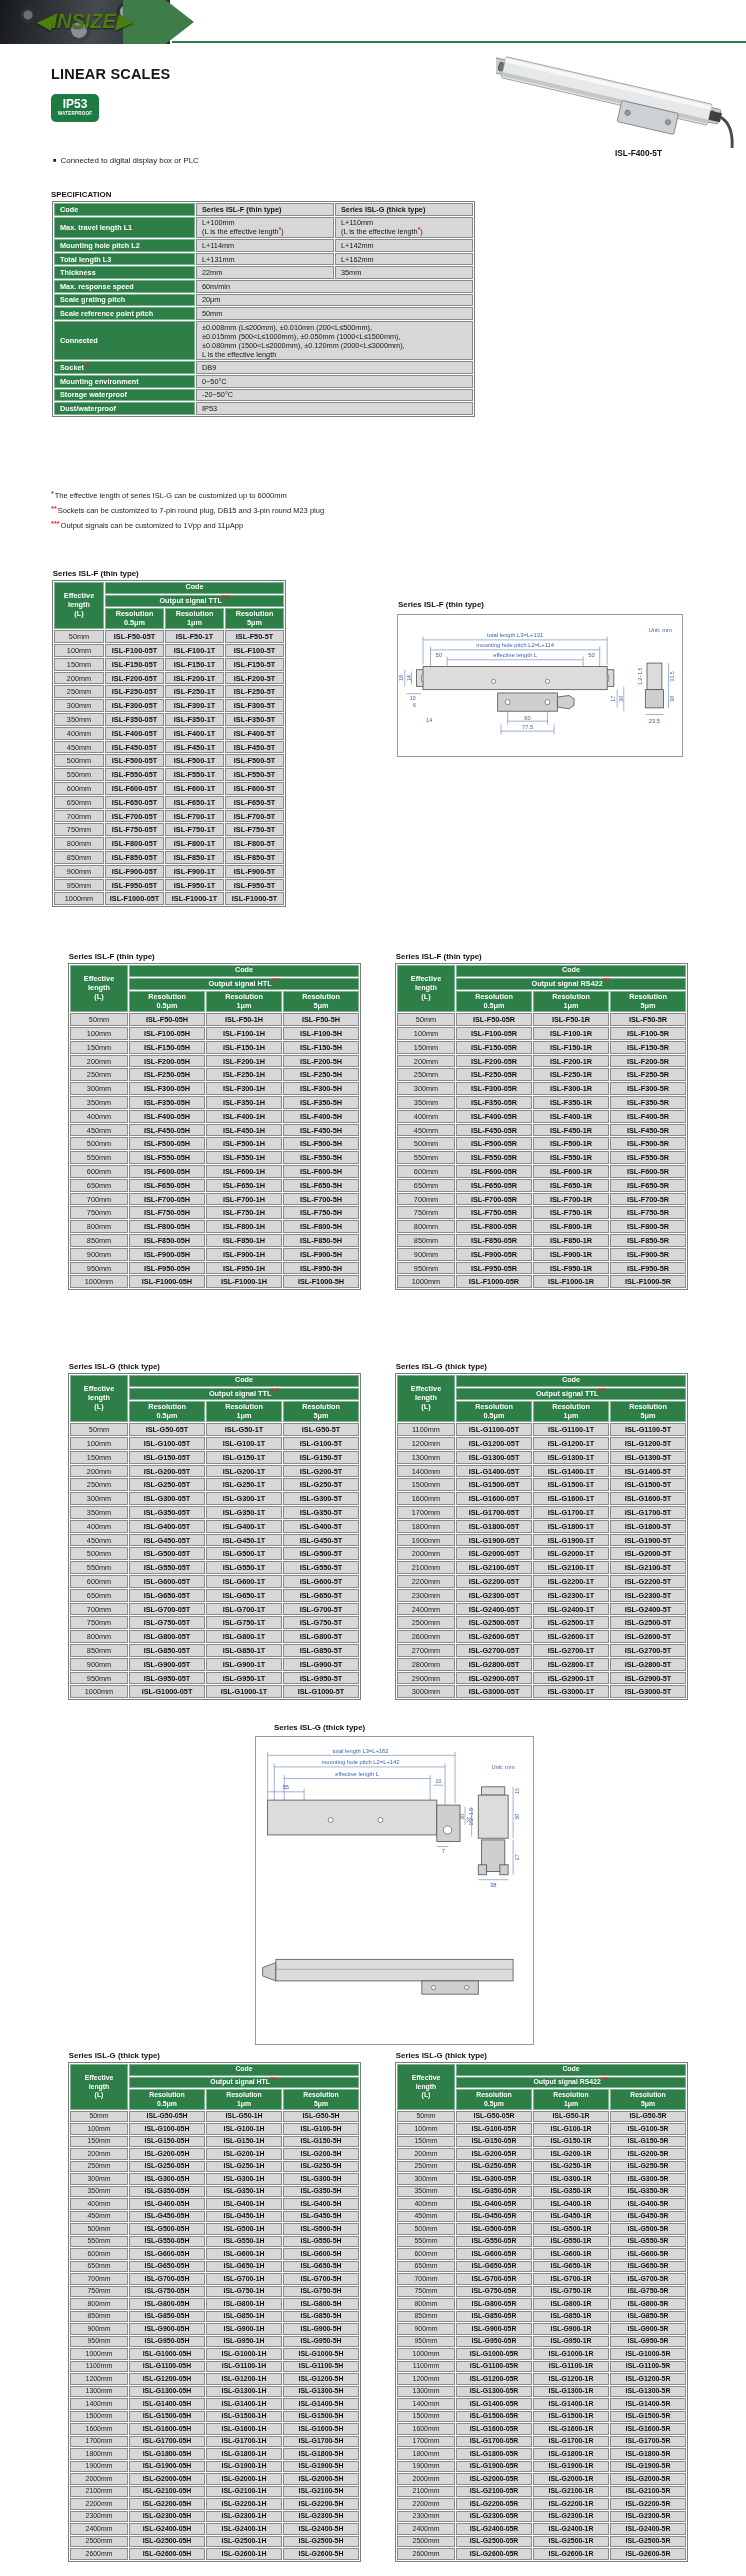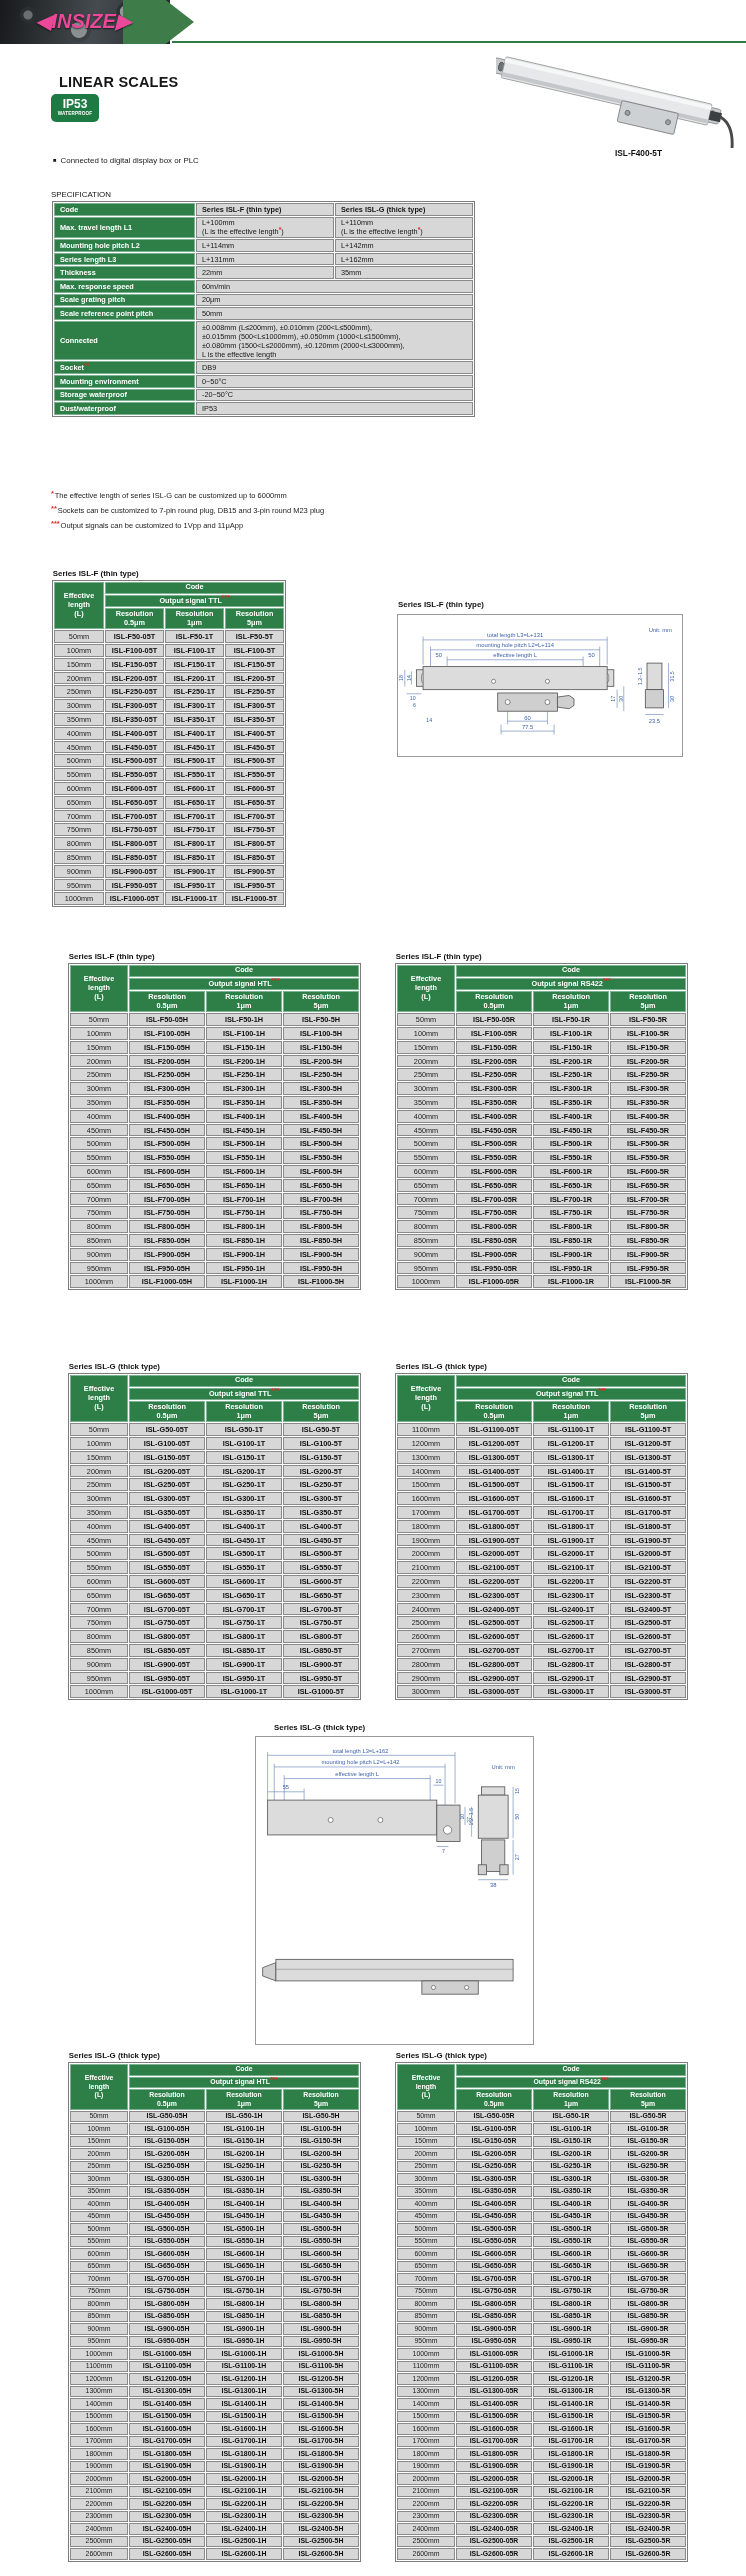--- a/index.html
+++ b/index.html
@@ -11,37 +11,37 @@
   .banner-photo{position:absolute;left:0;top:0;width:170px;height:44px;
     background:
       radial-gradient(circle at 28px 15px,#6a6f72 0 4.1px,#2c2f31 5px 7.5px,transparent 8.3px),
       radial-gradient(circle at 79px 30px,#8a8f92 0 7.5px,#3c4043 8.3px 11.6px,transparent 12.4px),
       radial-gradient(circle at 126px 11.6px,#93989b 0 5.8px,#2e3133 6.6px 9px,transparent 10px),
       radial-gradient(circle at 153px 33px,#555a5d 0 6.6px,transparent 7.5px),
       linear-gradient(100deg,#17191b,#454b4f 55%,#24282a);}
   .banner-arrow{position:absolute;left:123px;top:0;width:71px;height:44px;background:#3e7c4a;
     clip-path:polygon(0 0,60% 0,100% 50%,60% 100%,0 100%);}
   .banner-rule{position:absolute;left:172px;top:41px;width:574px;height:1.7px;background:#2e7d46;}
-  .logo{position:absolute;left:36px;top:9px;font-size:20px;font-weight:bold;font-style:italic;color:#ec4899;
+  .logo{position:absolute;left:36px;top:9px;font-size:20px;font-weight:bold;font-style:italic;color:#4d7c0f;
     text-shadow:0 0.8px 1.7px rgba(0,0,0,.6);white-space:nowrap;}
 
-  .page-title{position:absolute;left:51px;top:66px;font-size:14.5px;font-weight:bold;color:#161616;margin:8px;letter-spacing:0.2px;}
+  .page-title{position:absolute;left:51px;top:66px;font-size:14.5px;font-weight:bold;color:#161616;margin:0;letter-spacing:0.2px;}
 
   .ip-badge{position:absolute;left:51px;top:94px;width:48px;height:28px;background:#1d7a43;border-radius:5px;
     color:#fff;text-align:center;}
   .ip-top{font-size:12px;font-weight:bold;line-height:14px;margin-top:2.5px;}
   .ip-bottom{font-size:4.6px;font-weight:bold;letter-spacing:0.2px;}
 
   .product{position:absolute;left:496px;top:45px;}
   .product-label{position:absolute;left:615px;top:148px;font-size:8.3px;font-weight:bold;color:#111;}
 
   .bullet-line{position:absolute;left:53px;top:156px;font-size:7.9px;color:#1a1a1a;}
   .bullet-line .sq{display:inline-block;font-size:5.8px;vertical-align:0.8px;margin-right:4.1px;color:#1a1a1a;}
 
-  .spec-heading{position:absolute;left:51px;top:190px;font-size:7.9px;font-weight:normal;color:#111;}
+  .spec-heading{position:absolute;left:51px;top:190px;font-size:7.9px;font-weight:bold;color:#111;}
 
   .star{color:#e82424;font-weight:bold;}
   .sup-star{position:relative;top:-2.5px;font-size:6.6px;}
 
   
   .spec-table{position:absolute;left:52px;top:201px;}
   .spec-table table{border-collapse:separate;border-spacing:1.7px;border:1.7px solid #7d7d7d;background:#fff;}
   .spec-table th{background:#2d7f47;color:#fff;text-align:left;font-size:7.3px;font-weight:bold;
     padding:0.8px 5px;border:0.8px solid #7cb191;line-height:9px;vertical-align:middle;}
   .spec-table td{background:#d7d7d7;color:#161616;font-size:7.3px;padding:0.8px 5px;border:0.8px solid #8a8a8a;
@@ -136,21 +136,21 @@
             <th>Max. travel length L1</th>
             <td>L+100mm<br>(L is the effective length<span class="star sup-star">*</span>)</td>
             <td>L+110mm<br>(L is the effective length<span class="star sup-star">*</span>)</td>
           </tr>
           <tr>
             <th>Mounting hole pitch L2</th>
             <td>L+114mm</td>
             <td>L+142mm</td>
           </tr>
           <tr>
-            <th>Series length L3</th>
+            <th>Total length L3</th>
             <td>L+131mm</td>
             <td>L+162mm</td>
           </tr>
           <tr>
             <th>Thickness</th>
             <td>22mm</td>
             <td>35mm</td>
           </tr>
           <tr>
             <th>Max. response speed</th>

